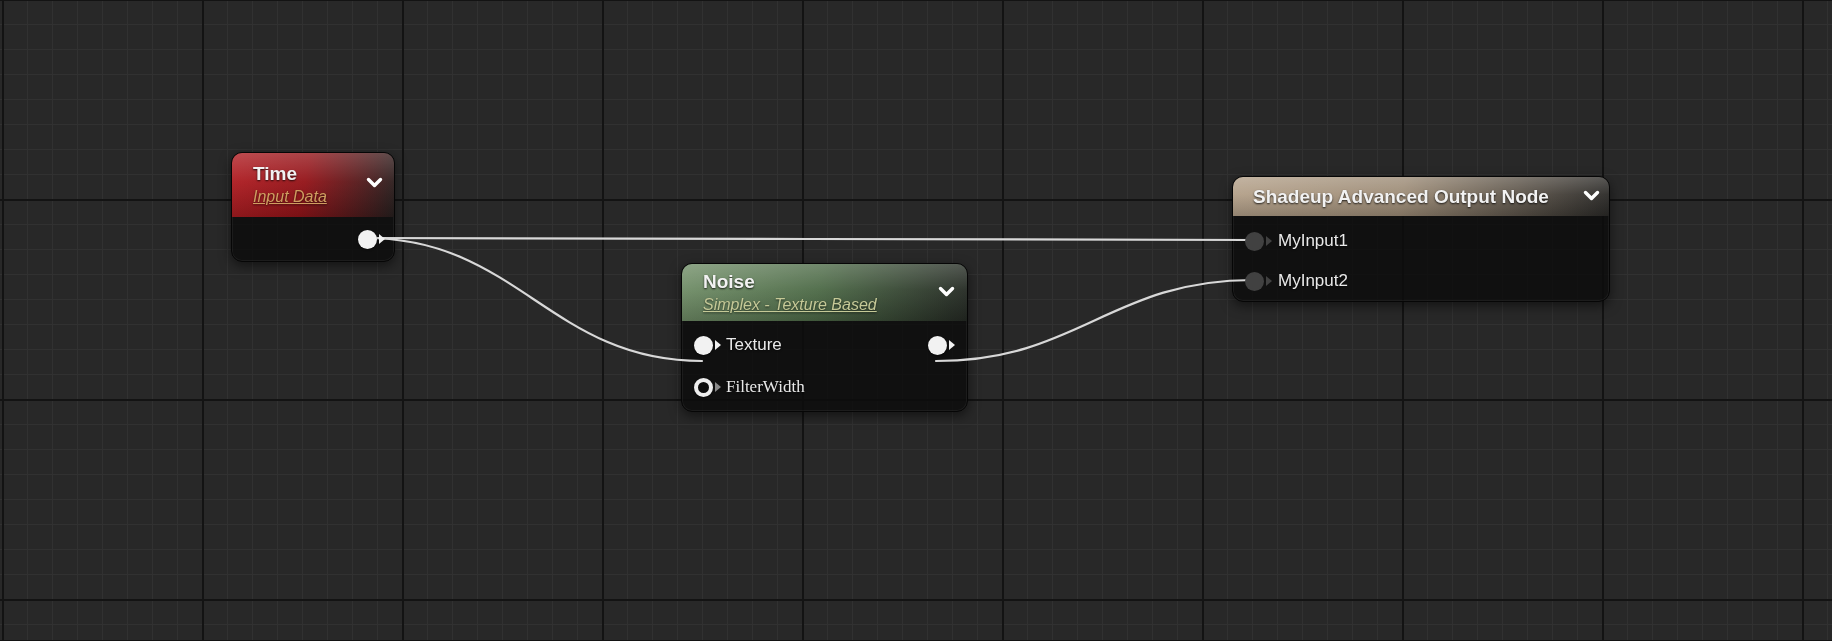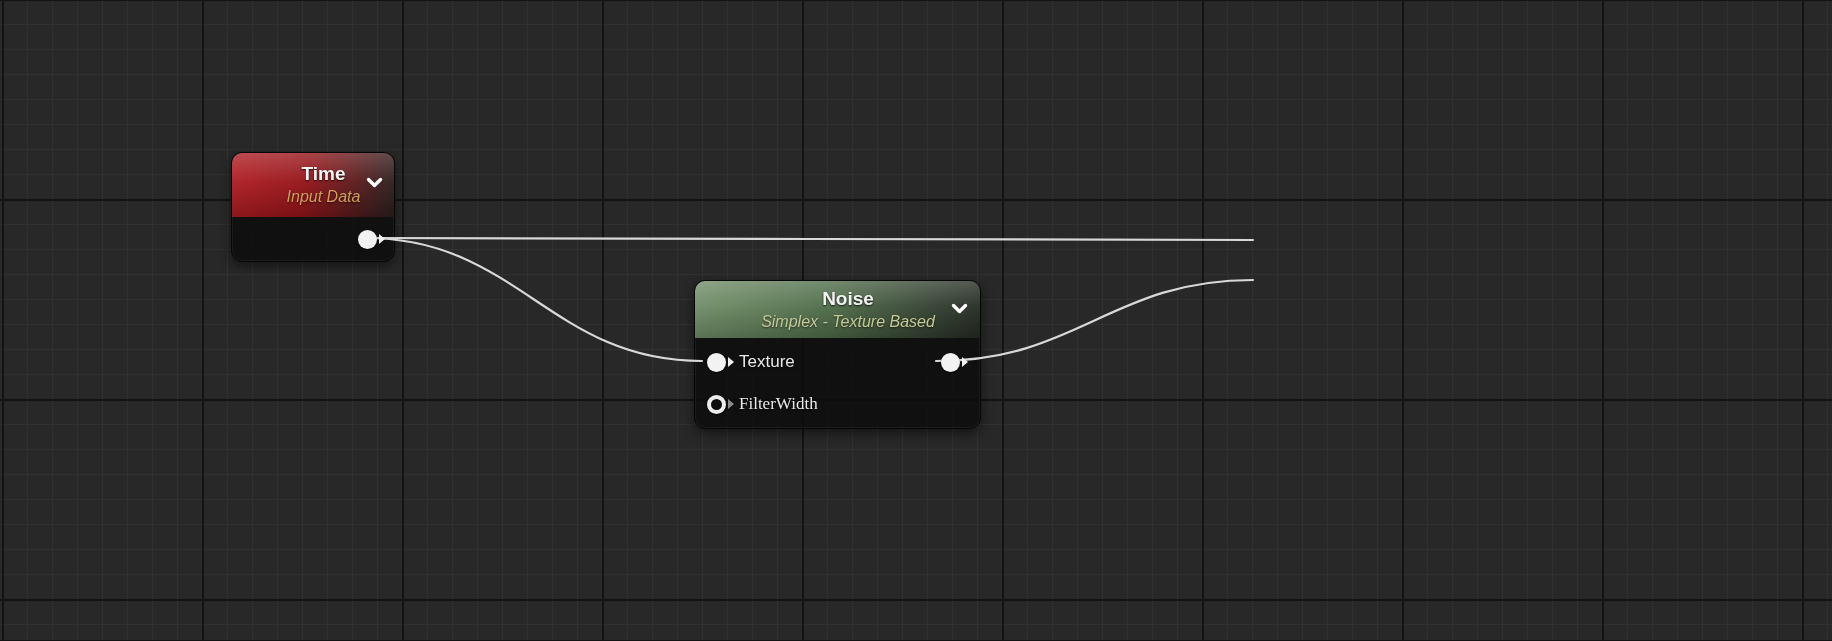--- a/index.html
+++ b/index.html
@@ -27,47 +27,46 @@
     position:absolute;
     background:rgba(12,12,12,0.84);
     border:1px solid #060606;
     border-radius:11px;
     box-shadow:0 4px 12px rgba(0,0,0,0.5), inset 0 0 0 1px rgba(255,255,255,0.05);
   }
   .hdr{
     position:absolute;left:0;top:0;right:0;
     border-radius:10px 10px 0 0;
     overflow:hidden;
-    text-align:center;
   }
   .hdr::after{
     content:"";position:absolute;inset:0;pointer-events:none;
     background:linear-gradient(to bottom,rgba(255,255,255,0.20) 0%,rgba(255,255,255,0.04) 45%,rgba(0,0,0,0.18) 100%);
   }
   .hdr .title{
     position:relative;z-index:1;
     color:#f2f2f2;font-size:19px;font-weight:bold;
     text-shadow:0 1px 2px rgba(0,0,0,0.8);
     white-space:nowrap;
   }
   .hdr .subtitle{
     position:relative;z-index:1;
     font-size:16px;font-style:italic;
     text-shadow:0 1px 2px rgba(0,0,0,0.6);
-    white-space:nowrap;margin-top:3px;
+    white-space:nowrap;margin-top:3px;text-decoration:underline;
   }
   .chev{position:absolute;z-index:2;}
   
   #node-time{left:231px;top:152px;width:162px;height:108px;}
   #node-time .hdr{height:64px;padding:10px 0 0 21px;box-sizing:border-box;
     background:linear-gradient(100deg,#b01e23 0%,#941419 45%,#27201f 100%);}
   #node-time .subtitle{color:#cf9e60;}
   #node-time .chev{left:134px;top:24px;}
 
-  #node-noise{left:681px;top:280px;width:285px;height:147px;margin-left:13px;}
+  #node-noise{left:681px;top:263px;width:285px;height:147px;}
   #node-noise .hdr{height:57px;padding:7px 0 0 21px;box-sizing:border-box;
     background:linear-gradient(100deg,#728f69 0%,#4e6b48 48%,#252a24 100%);}
   #node-noise .subtitle{color:#c5c997;}
   #node-noise .chev{left:256px;top:22px;}
 
   #node-shadeup{left:1232px;top:176px;width:376px;height:124px;}
   #node-shadeup .hdr{height:39px;
     background:linear-gradient(100deg,#b4a18a 0%,#9d8c77 45%,#2b2a28 100%);}
   #node-shadeup .hdr .title{position:absolute;left:20px;top:0;line-height:39px;}
   #node-shadeup .chev{left:350px;top:13px;}
@@ -149,14 +148,32 @@
         <i class="c"></i>
         <i class="t"></i>
       </span>
     <span class="pin-label" id="lbl-noise-filterwidth">FilterWidth</span>
     <span class="pin" id="pin-noise-result">
         <i class="c"></i>
         <i class="t"></i>
       </span>
   </div>
 
+  <div class="node" id="node-shadeup">
+    <div class="hdr">
+      <div class="title">Shadeup Advanced Output Node</div>
+      <svg class="chev" width="17" height="12" viewBox="0 0 17 12">
+        <polyline points="2.5,2.5 8.5,8.5 14.5,2.5" fill="none" stroke="#ffffff" stroke-width="3.4" stroke-linecap="round" stroke-linejoin="round"></polyline>
+      </svg>
+    </div>
+    <span class="pin gray" id="pin-shadeup-in1">
+        <i class="c"></i>
+        <i class="t"></i>
+      </span>
+    <span class="pin-label" id="lbl-shadeup-in1">MyInput1</span>
+    <span class="pin gray" id="pin-shadeup-in2">
+        <i class="c"></i>
+        <i class="t"></i>
+      </span>
+    <span class="pin-label" id="lbl-shadeup-in2">MyInput2</span>
+  </div>
 
 </div>
 
 </body></html>

